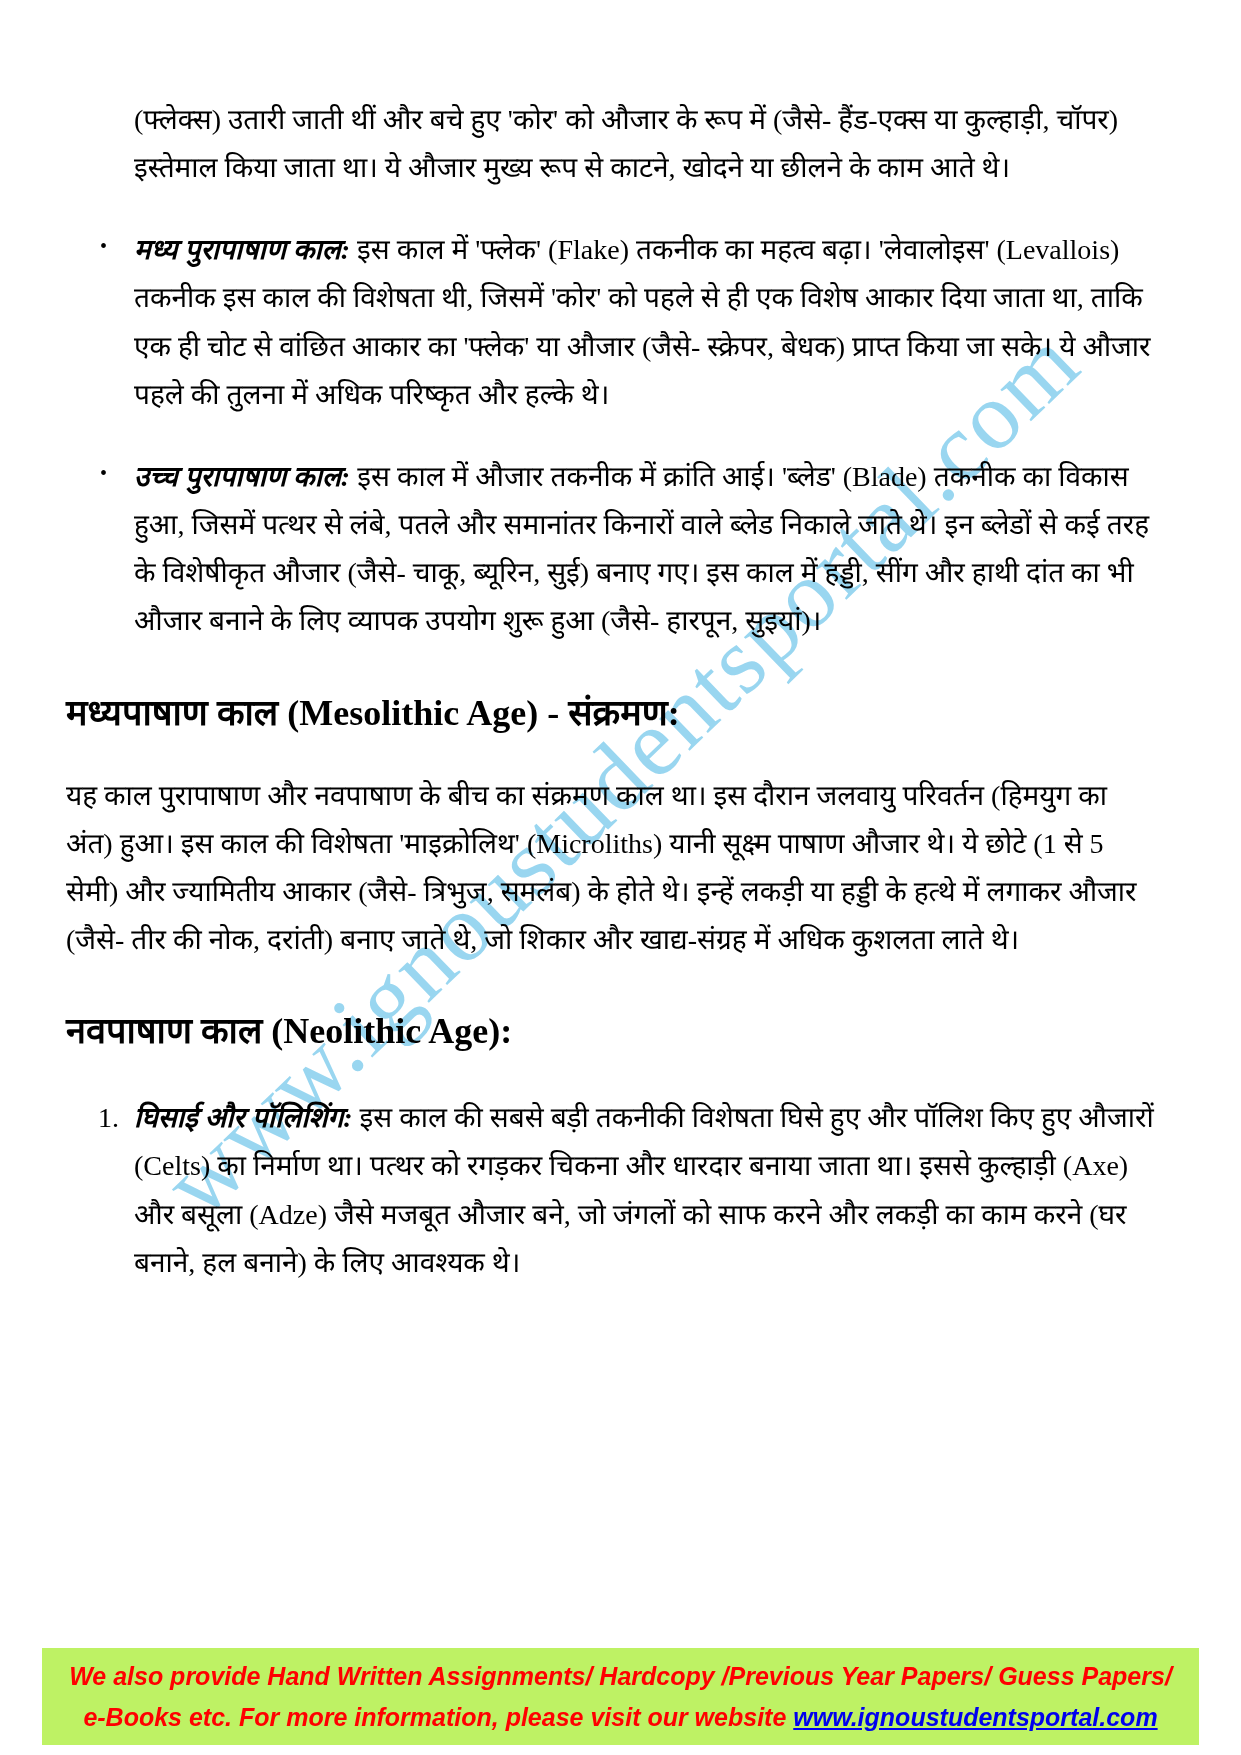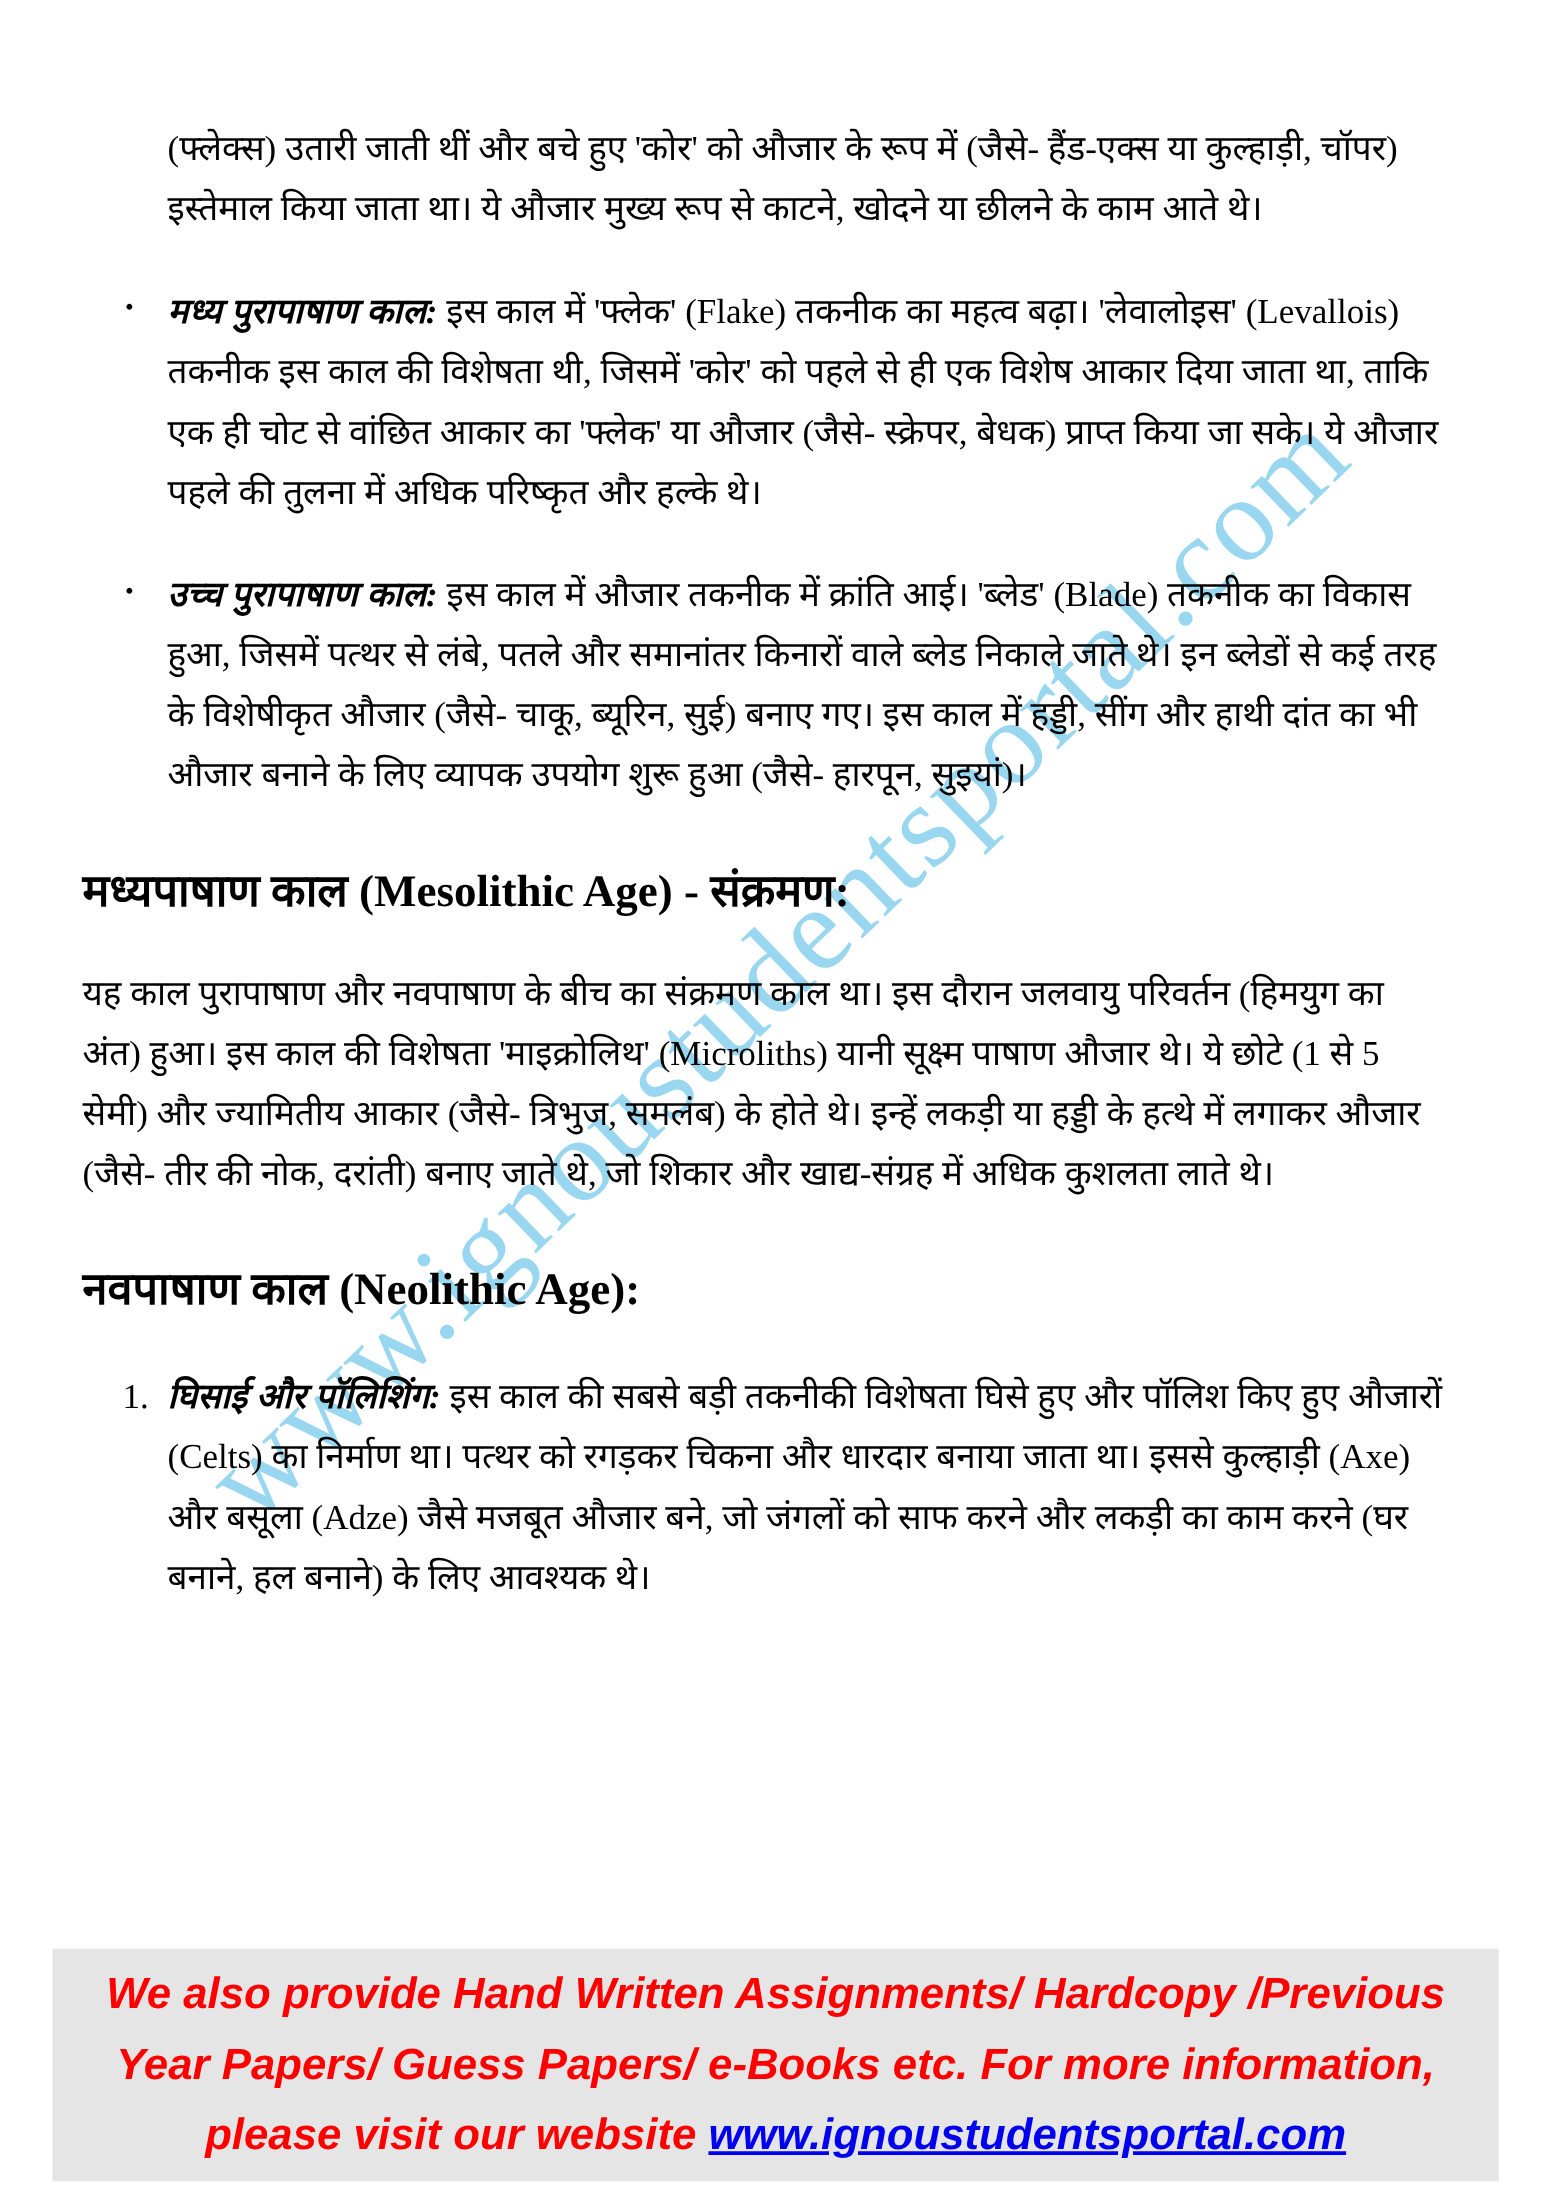--- a/index.html
+++ b/index.html
@@ -51,26 +51,26 @@
   }
 
   .numbered-list { list-style: none; margin-top: 36px; }
   .numbered-item { position: relative; padding-left: 68px; margin-bottom: 30px; }
   .num-label { position: absolute; left: 32px; top: 0; }
 
   .footer {
     position: absolute;
     left: 42px; right: 42px; bottom: 10px;
     z-index: 2;
-    background: #e5e5e5;
+    background: #bef264;
     color: #ff0000;
     font-family: "Liberation Sans", "DejaVu Sans", sans-serif;
     font-style: italic;
     font-weight: bold;
-    font-size: 35px;
+    font-size: 25px;
     line-height: 1.62;
     text-align: center;
     padding: 8px 14px;
   }
   .footer-link {
     color: #0000ee;
     text-decoration: underline;
     cursor: pointer;
     font-style: italic;
     font-weight: bold;

